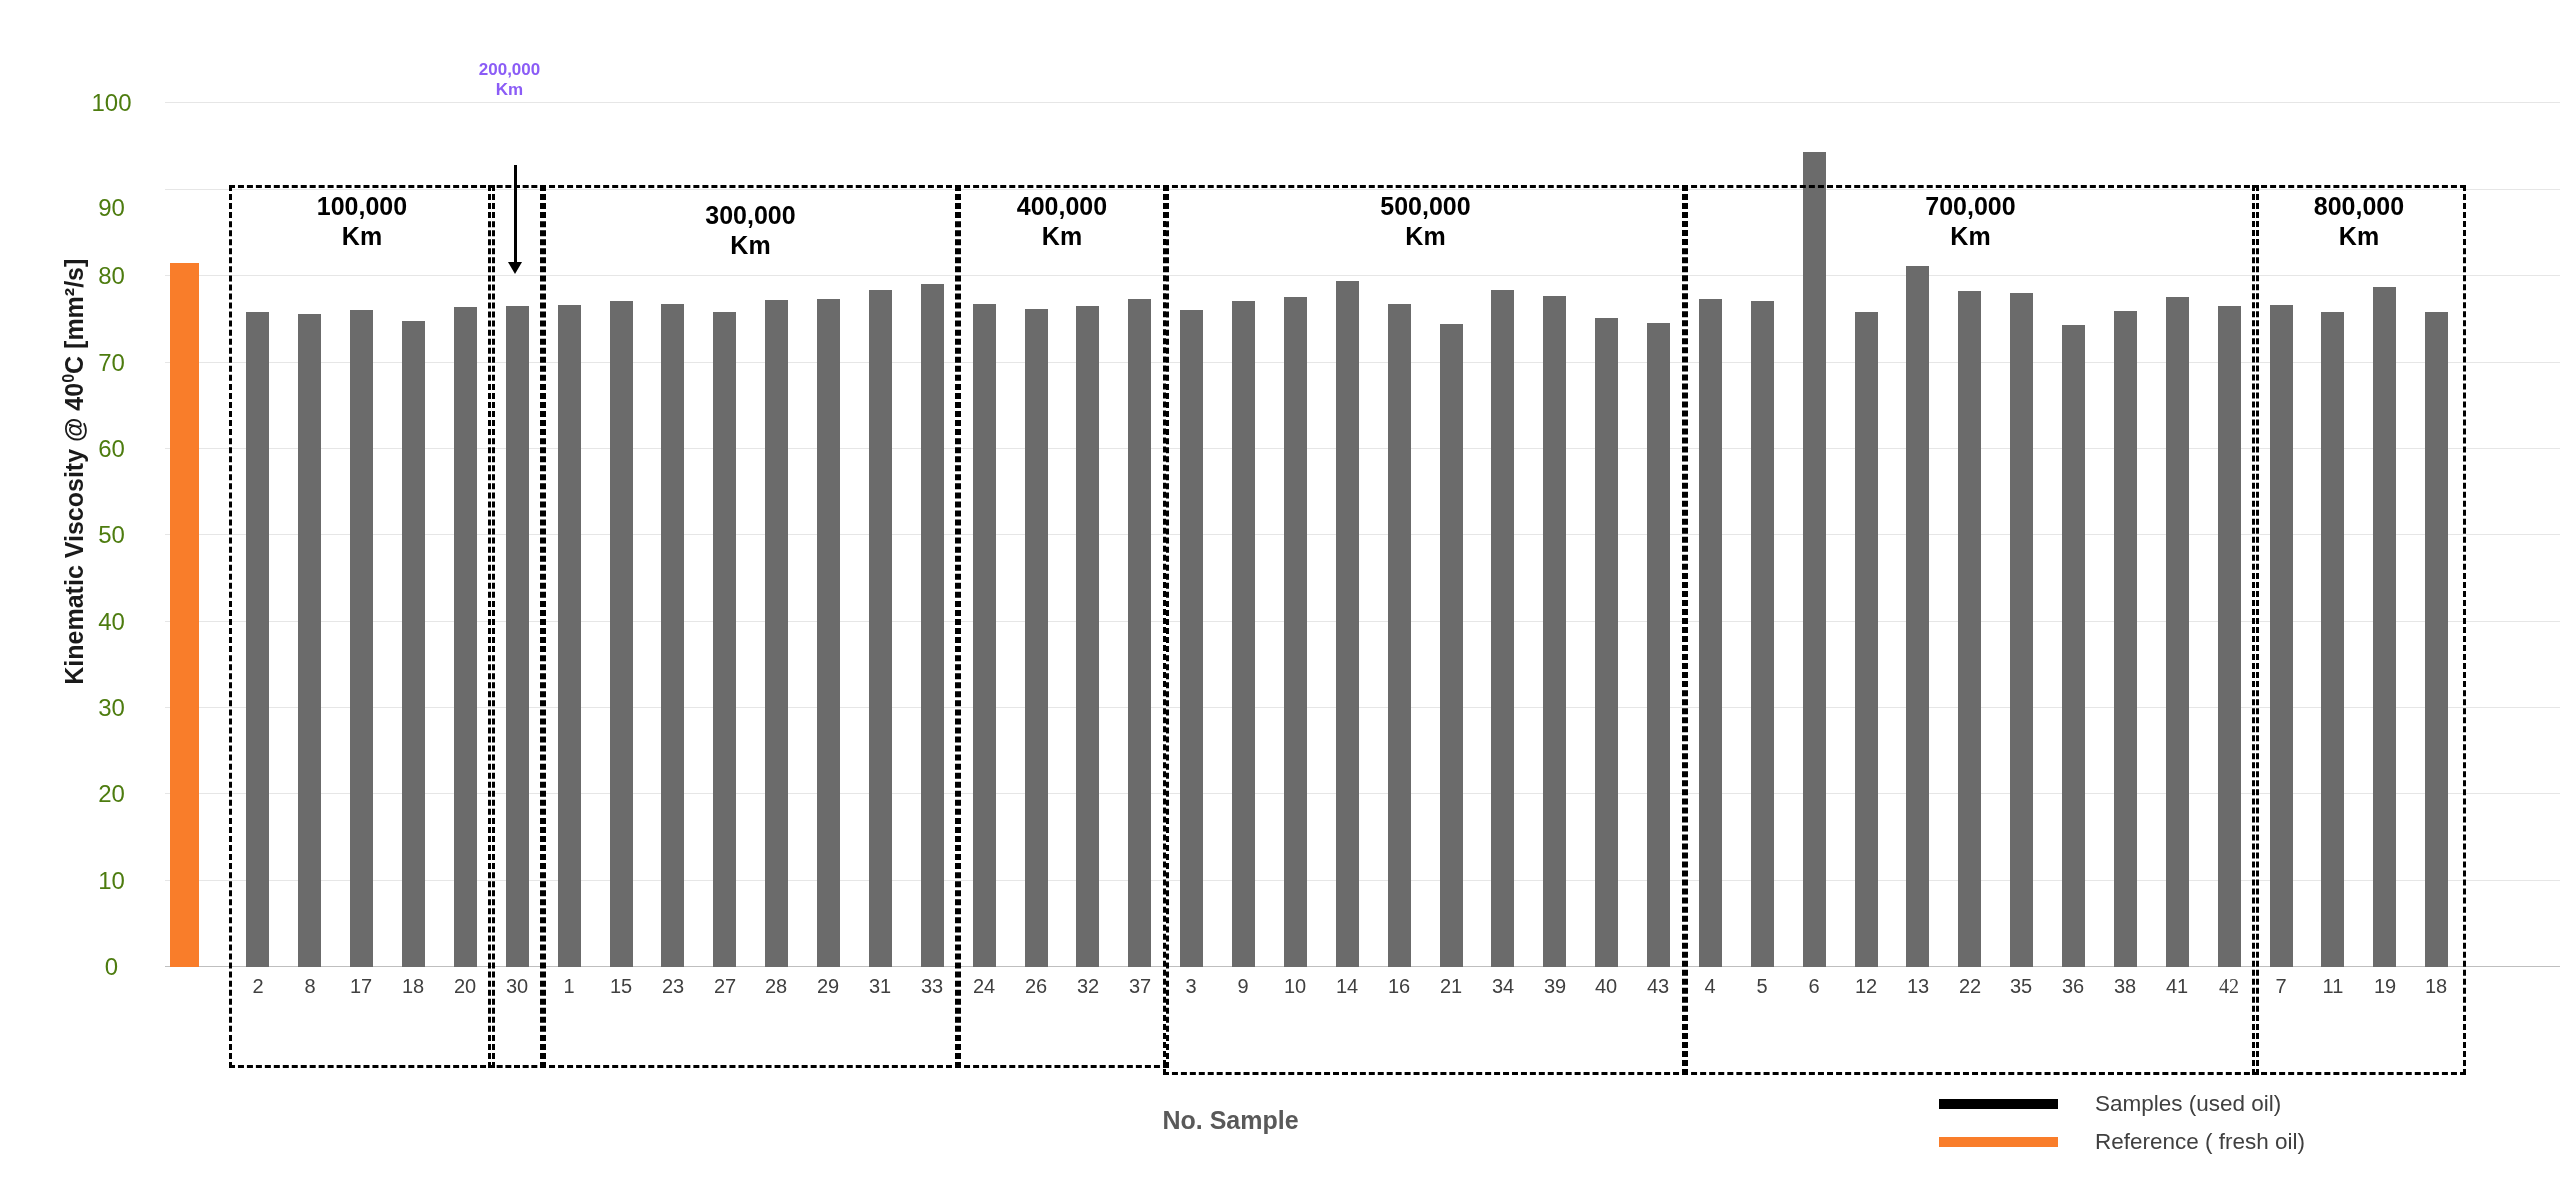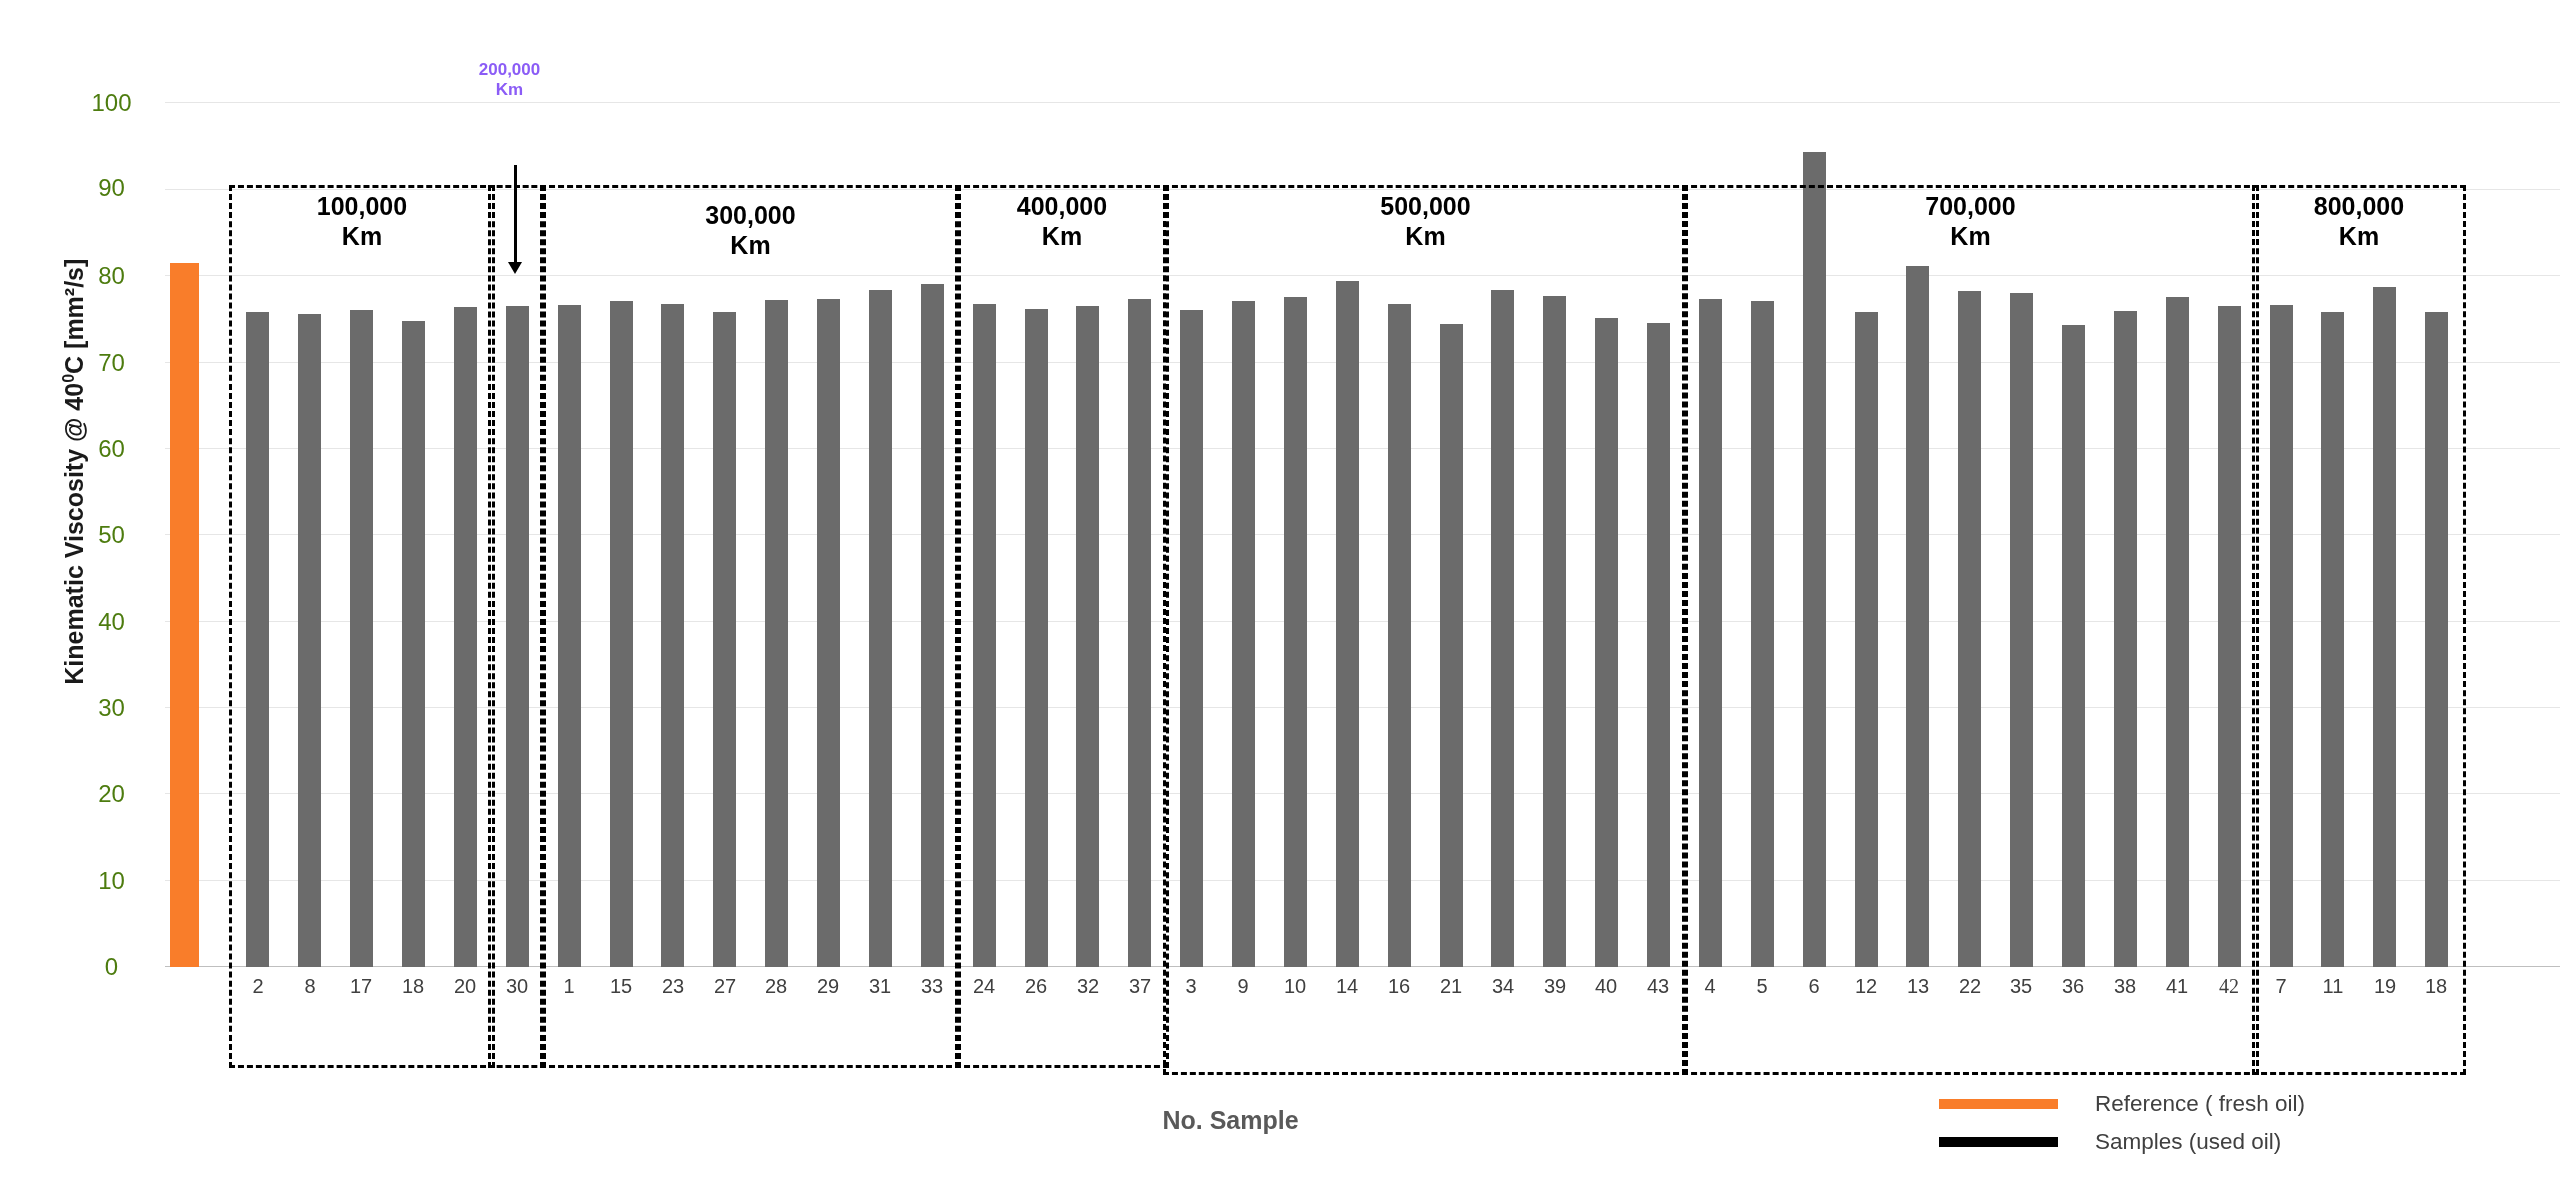--- a/index.html
+++ b/index.html
@@ -214,21 +214,21 @@
     <div id="ytick-labels">
         <div class="ytick-label" style="bottom: 0px; transform: translateY(50%);">0</div>
         <div class="ytick-label" style="bottom: 86px; transform: translateY(50%);">10</div>
         <div class="ytick-label" style="bottom: 173px; transform: translateY(50%);">20</div>
         <div class="ytick-label" style="bottom: 259px; transform: translateY(50%);">30</div>
         <div class="ytick-label" style="bottom: 345px; transform: translateY(50%);">40</div>
         <div class="ytick-label" style="bottom: 432px; transform: translateY(50%);">50</div>
         <div class="ytick-label" style="bottom: 518px; transform: translateY(50%);">60</div>
         <div class="ytick-label" style="bottom: 604px; transform: translateY(50%);">70</div>
         <div class="ytick-label" style="bottom: 691px; transform: translateY(50%);">80</div>
-        <div class="ytick-label" style="bottom: 779px; transform: translateY(50%);">90</div>
+        <div class="ytick-label" style="bottom: 759px; transform: translateY(50%);">90</div>
         <div class="ytick-label" style="bottom: 864px; transform: translateY(50%);">100</div>
       </div>
     <div id="bars">
         <div class="bar reference" style="left: 5.3px; width: 29px; height: 704px; background: rgb(249, 125, 42);"></div>
         <div class="bar" style="left: 81px; width: 22.5px; height: 655px; background: rgb(107, 107, 107);"></div>
         <div class="bar" style="left: 133px; width: 22.5px; height: 653px; background: rgb(107, 107, 107);"></div>
         <div class="bar" style="left: 185px; width: 22.5px; height: 657px; background: rgb(107, 107, 107);"></div>
         <div class="bar" style="left: 237px; width: 22.5px; height: 646px; background: rgb(107, 107, 107);"></div>
         <div class="bar" style="left: 289px; width: 22.5px; height: 660px; background: rgb(107, 107, 107);"></div>
         <div class="bar" style="left: 341px; width: 22.5px; height: 661px; background: rgb(107, 107, 107);"></div>
@@ -340,23 +340,23 @@
     </div>
 
   <div id="callout-200k-label">200,000
 Km</div>
   <div id="callout-200k-arrow"></div>
 
   <div id="x-axis-title">No. Sample</div>
 
   <div id="legend">
       <div class="legend-row">
+        <div class="legend-swatch" style="background: rgb(0, 0, 0);"></div>
+        <div class="legend-text">Samples (used oil)</div>
+      </div>
+      <div class="legend-row">
         <div class="legend-swatch" style="background: rgb(249, 125, 42);"></div>
         <div class="legend-text">Reference ( fresh oil)</div>
       </div>
-      <div class="legend-row">
-        <div class="legend-swatch" style="background: rgb(0, 0, 0);"></div>
-        <div class="legend-text">Samples (used oil)</div>
-      </div>
     </div>
 
 </div>
 
 
 </body></html>

